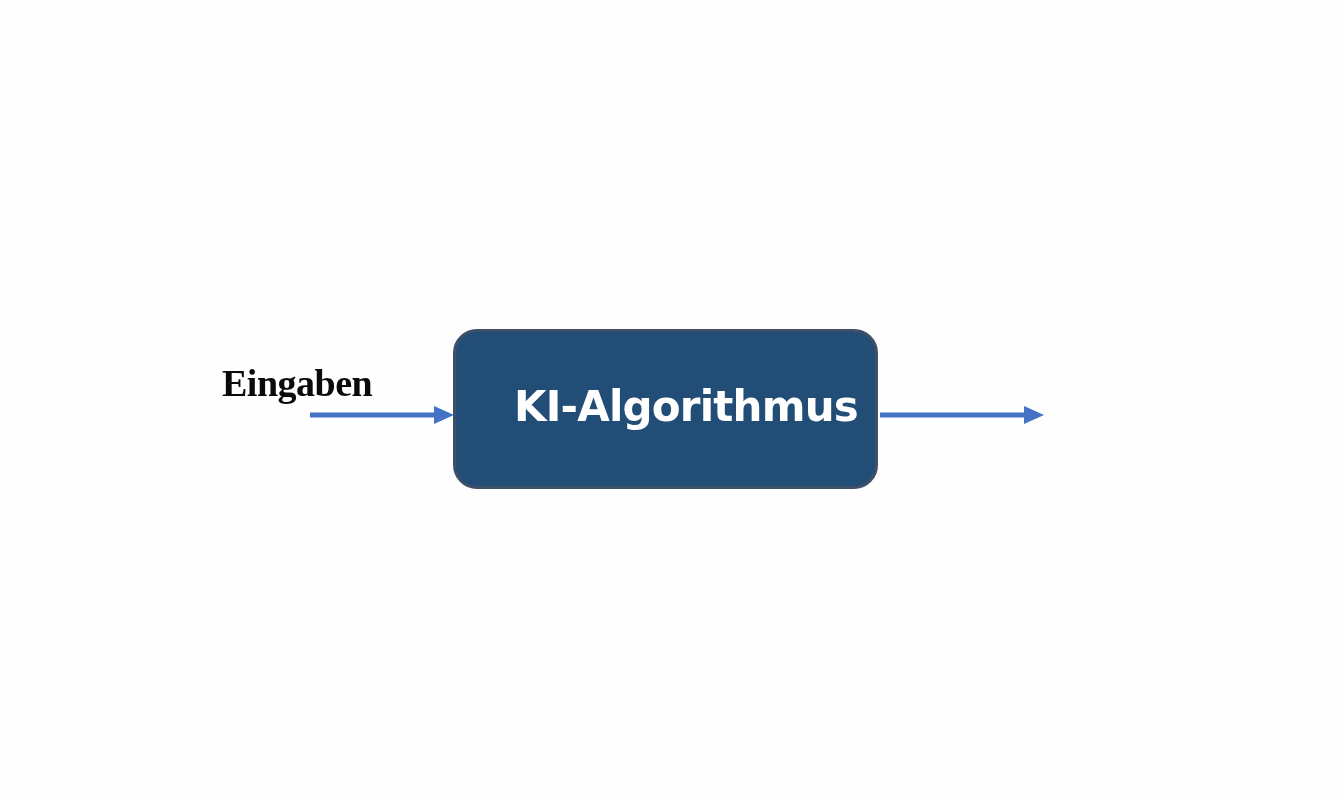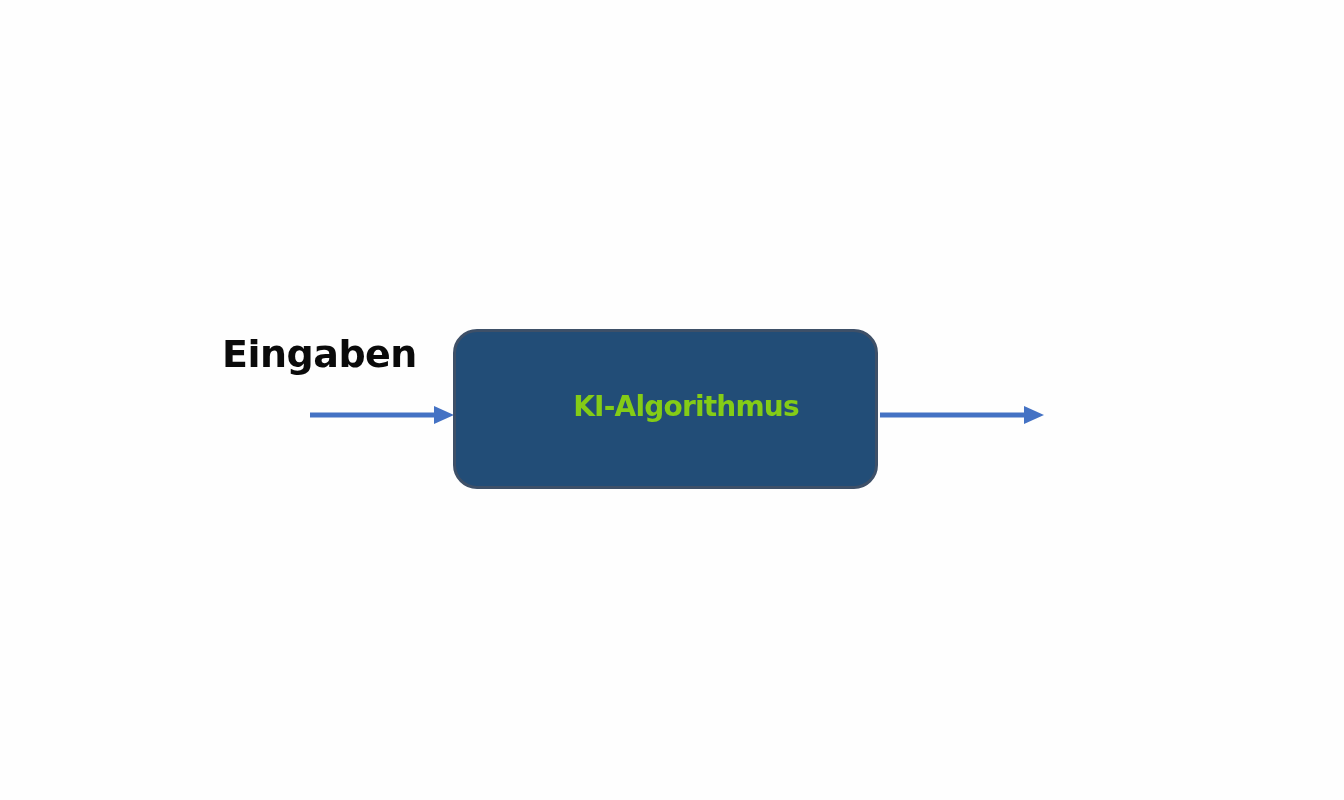--- a/index.html
+++ b/index.html
@@ -21,21 +21,22 @@
       font-family: "DejaVu Sans", sans-serif;
       font-weight: bold;
       font-size: 38px;
       color: #0a0a0a;
       letter-spacing: -0.5px;
       white-space: nowrap;
       line-height: 1;
     }
     .label-in {
       left: 222px;
-      top: 335px;
+      top: 364px;
+      font-family: Liberation Serif, serif;
     }
     .label-out {
       left: 946px;
       top: 347px;
     }
     .box {
       position: absolute;
       left: 453px;
       top: 329px;
       width: 425px;
@@ -44,22 +45,22 @@
       border: 3px solid #3e5068;
       border-radius: 24px;
       display: flex;
       align-items: center;
       justify-content: center;
       box-sizing: border-box;
     }
     .box-text {
       font-family: "DejaVu Sans", sans-serif;
       font-weight: bold;
-      font-size: 28px;
-      color: #84cc16;
+      font-size: 42px;
+      color: #ffffff;
       letter-spacing: -0.8px;
       white-space: nowrap;
       padding-bottom: 6px;
       margin-left: 41px;
     }
     .arrow {
       position: absolute;
     }
     .arrow-in {
       left: 308px;

